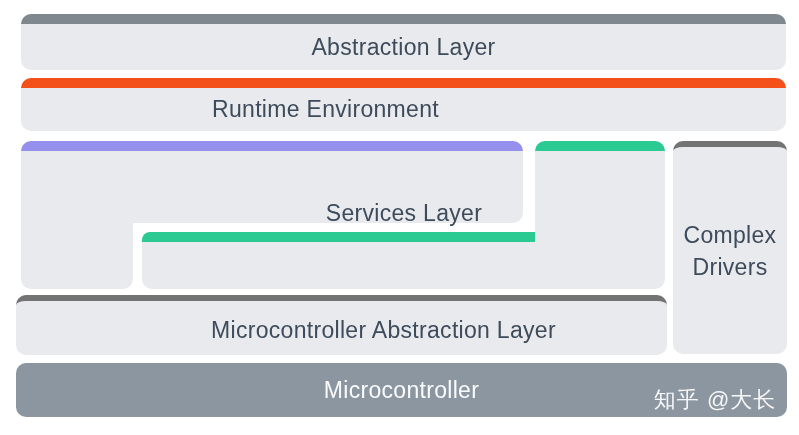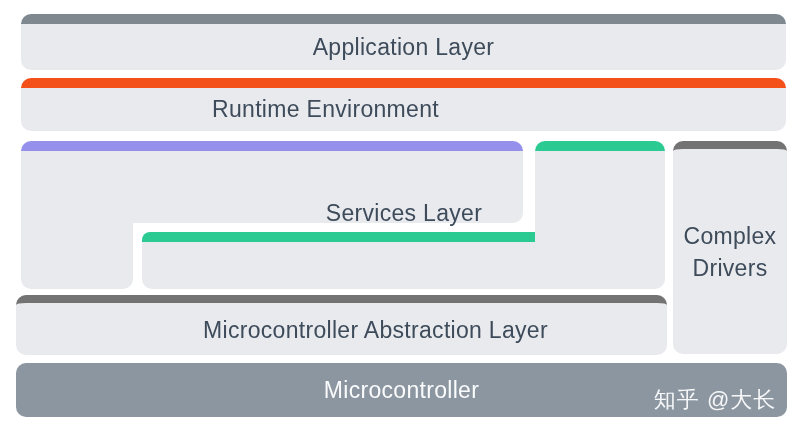--- a/index.html
+++ b/index.html
@@ -18,21 +18,21 @@
     position: absolute;
     background: #e9eaee;
     box-sizing: border-box;
   }
 
   
   .accent-gray   { border-top: 10px solid #7f888f; }
   .accent-orange { border-top: 10px solid #f4501a; }
   .accent-purple { border-top: 10px solid #9590ec; }
   .accent-green  { border-top: 10px solid #2bca93; }
-  .accent-pink   { border-top: 8px solid #737373; }
+  .accent-pink   { border-top: 6px solid #737373; }
 
   .r10   { border-radius: 10px; }
 
   
   .lbl {
     position: absolute;
     display: flex;
     align-items: center;
     justify-content: center;
     color: #3d4b5a;
@@ -67,40 +67,40 @@
   #ecu-label  { left: 21px; top: 244px; width: 765px; height: 45px; }
 
   
   #complex-block { left: 673px; top: 141px; width: 114px; height: 213px;
                    display: flex; align-items: center; justify-content: center; }
   #complex-label { position: static; white-space: normal; text-align: center;
                    line-height: 32px; width: 114px; }
 
   
   #mcal-block { left: 16px; top: 295px; width: 651px; height: 60px; }
-  #mcal-label { left: 24px; top: 305px; width: 703px; height: 50px; }
+  #mcal-label { left: 32px; top: 305px; width: 703px; height: 50px; }
 
   
   #mcu-block  { left: 16px; top: 363px; width: 771px; height: 54px;
                 background: #8c96a0; }
   #mcu-label  { left: 16px; top: 363px; width: 771px; height: 54px;
                 color: #fafbfc; }
 
   
   #watermark  { left: 640px; top: 386px; width: 150px; height: 28px;
                 color: rgba(255,255,255,0.92); font-size: 22px;
                 letter-spacing: 1px; }
 </style>
 </head>
 <body>
 
 <div class="canvas">
 
   <div id="app-block" class="block accent-gray r10"></div>
-  <div id="app-label" class="lbl">Application Layer</div>
+  <div id="app-label" class="lbl">Abstraction Layer</div>
 
   <div id="rte-block" class="block accent-orange r10"></div>
   <div id="rte-label" class="lbl">Runtime Environment</div>
 
   <div id="services-block" class="block accent-purple"></div>
   <div id="services-leg" class="block"></div>
   <div id="services-label" class="lbl">Services Layer</div>
 
   <div id="ecu-column" class="block accent-green"></div>
   <div id="ecu-bar"></div>

